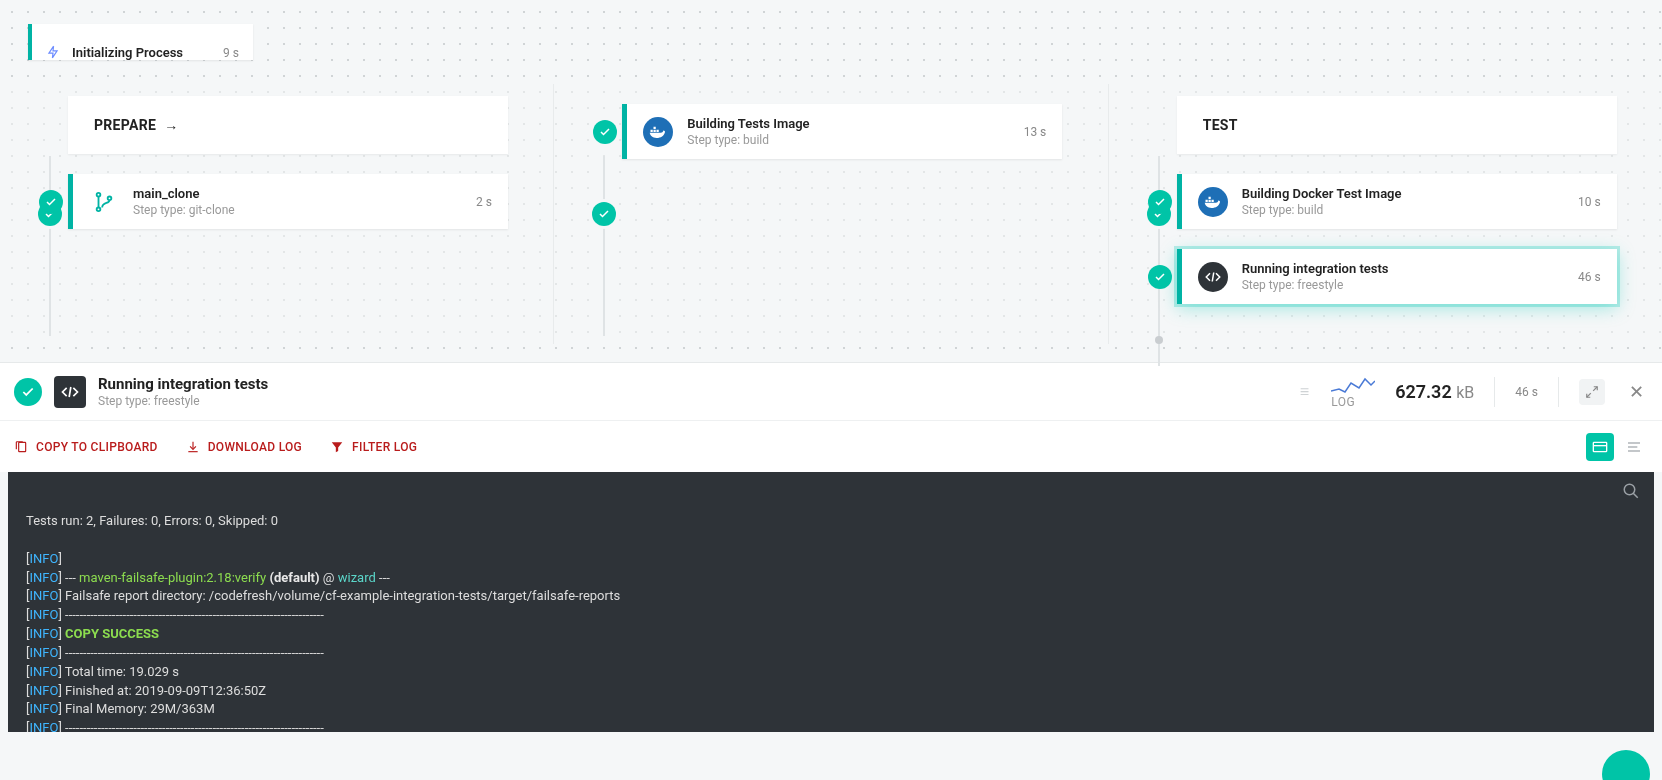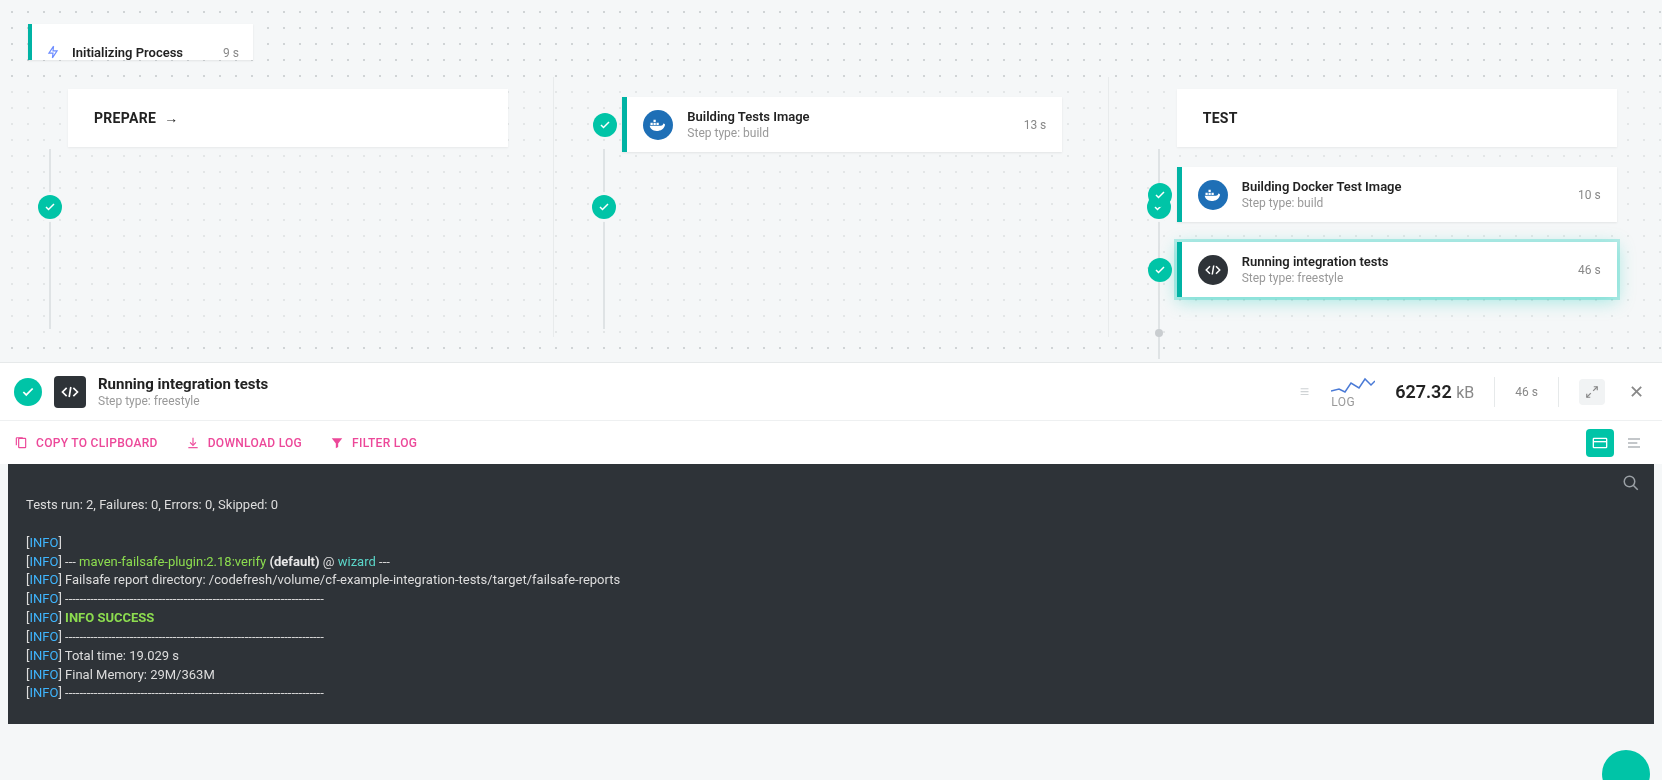--- a/index.html
+++ b/index.html
@@ -3,21 +3,21 @@
 <meta charset="utf-8">
 <style>
 *{box-sizing:border-box;margin:0;padding:0;font-family:-apple-system,BlinkMacSystemFont,"Segoe UI",Roboto,sans-serif}
 body{background:#f5f7f8;color:#222;width:1662px;height:780px;overflow:hidden;position:relative}
 .dots-bg{background-image:radial-gradient(circle,#d0d4d6 1px,transparent 1px);background-size:16px 16px;background-position:4px 4px}
 .top-area{height:362px;position:relative}
 .init-card{position:absolute;top:24px;left:28px;width:225px;height:36px;background:#fff;border-left:4px solid #00b3a4;display:flex;align-items:flex-end;padding:0 14px;box-shadow:0 1px 2px rgba(0,0,0,0.08)}
 .init-card .bolt{color:#6c8cff;margin-right:12px}
 .init-card .title{font-size:13px;font-weight:600;flex:1}
 .init-card .time{font-size:12px;color:#888}
-.stages-row{position:absolute;top:77px;left:0;right:0;height:260px;display:flex}
+.stages-row{position:absolute;top:84px;left:0;right:0;height:260px;display:flex}
 .stage-col{flex:1;min-width:0;padding:0 8px;position:relative;border-left:1px solid #e8ebec;background:rgba(245,247,248,0.5)}
 .stage-col:first-child{border-left:none}
 .stage-header{margin:12px 0 0 60px;width:440px;height:58px;background:#fff;display:flex;align-items:center;padding:0 26px;font-size:14px;font-weight:700;letter-spacing:.3px;box-shadow:0 1px 2px rgba(0,0,0,0.06)}
 .stage-header .arrow{margin-left:8px;font-weight:400}
 .step-card{margin:20px 0 0 60px;width:440px;background:#fff;border-left:5px solid #00b3a4;display:flex;align-items:center;padding:12px 16px;box-shadow:0 1px 2px rgba(0,0,0,0.08);position:relative}
 .step-card.active{box-shadow:0 0 0 3px rgba(0,200,180,0.25),0 4px 18px rgba(0,200,180,0.35)}
 .step-card .icon{width:30px;height:30px;margin-right:14px;display:flex;align-items:center;justify-content:center;border-radius:50%}
 .icon-git{color:#00b3a4}
 .icon-docker{background:#1e6fb6;color:#fff}
 .icon-code{background:#2e3338;color:#fff;border-radius:4px}
@@ -38,26 +38,26 @@
 .drag-handle{color:#cfd3d5;letter-spacing:2px;margin:0 20px;cursor:grab}
 .log-metrics{display:flex;align-items:center;gap:20px}
 .spark{width:44px;height:20px}
 .logsize{font-size:18px;font-weight:600}
 .logsize .unit{font-size:16px;font-weight:400;color:#888}
 .loglabel{font-size:12px;color:#999;letter-spacing:.5px}
 .vdiv{width:1px;height:30px;background:#e6e9ea}
 .dur{font-size:12px;color:#888}
 .expand-btn{width:26px;height:26px;border-radius:4px;background:#f1f3f4;display:flex;align-items:center;justify-content:center;color:#888;cursor:pointer}
 .close-btn{color:#888;font-size:18px;cursor:pointer;padding:4px}
-.log-toolbar{height:44px;background:#fff;border-top:1px solid #eef0f1;display:flex;align-items:center;padding:0 14px;gap:28px;font-size:12px;color:#ec4899;letter-spacing:.3px}
+.log-toolbar{height:52px;background:#fff;border-top:1px solid #eef0f1;display:flex;align-items:center;padding:0 14px;gap:28px;font-size:12px;color:#b91c1c;letter-spacing:.3px}
 .tool-btn{display:flex;align-items:center;gap:8px;cursor:pointer;text-transform:uppercase;font-weight:500}
 .view-toggles{margin-left:auto;display:flex;gap:6px}
 .vt{width:28px;height:28px;border-radius:4px;display:flex;align-items:center;justify-content:center;cursor:pointer;color:#a6abb0}
 .vt.active{background:#00c4a7;color:#fff}
-.console{position:relative;margin:0 8px 8px 8px;background:#2e3338;color:#ddd;font-family:Consolas,Menlo,monospace;font-size:13px;line-height:1.45;padding:32px 18px;height:260px;overflow:hidden}
+.console{position:relative;margin:0 8px 8px 8px;background:#2e3338;color:#ddd;font-family:Consolas,Menlo,monospace;font-size:13px;line-height:1.45;padding:40px 18px;height:260px;overflow:hidden}
 .console .search{position:absolute;top:10px;right:14px;color:#9aa0a5;cursor:pointer}
 .lvl-info{color:#3fb6ff}
 .c-green{color:#8cdc4f}
 .c-bold{color:#e8e8e8;font-weight:700}
 .c-cyan{color:#5bd6c9}
 .c-bgreen{color:#8cdc4f;font-weight:700}
 .fab{position:absolute;right:12px;bottom:-18px;width:48px;height:48px;border-radius:50%;background:#00c4a7}
 svg{display:block}
 </style>
 </head>
@@ -81,20 +81,41 @@
       <div class="vline"></div>
       <div class="stage-check">
         <svg width="12" height="12" viewBox="0 0 24 24" fill="none" stroke="#fff" stroke-width="3">
             <polyline points="20 6 9 17 4 12"></polyline>
           </svg>
       </div>
       <div class="stage-header">
         <span>PREPARE</span>
         <span class="arrow">→</span>
       </div>
+      <div class="step-card">
+        <div class="check-badge">
+          <svg width="12" height="12" viewBox="0 0 24 24" fill="none" stroke="#fff" stroke-width="3">
+              <polyline points="20 6 9 17 4 12"></polyline>
+            </svg>
+        </div>
+        <div class="icon icon-git">
+          <svg width="22" height="22" viewBox="0 0 24 24" fill="none" stroke="currentColor" stroke-width="2">
+              <circle cx="6" cy="4" r="2"></circle>
+              <circle cx="6" cy="20" r="2"></circle>
+              <circle cx="18" cy="8" r="2"></circle>
+              <path d="M6 6v12"></path>
+              <path d="M18 10c0 4-8 2-8 8"></path>
+            </svg>
+        </div>
+        <div class="step-info">
+          <div class="step-title">main_clone</div>
+          <div class="step-sub">Step type: git-clone</div>
+        </div>
+        <div class="step-time">2 s</div>
+      </div>
     </div>
 
     <div class="stage-col">
       <div class="vline"></div>
       <div class="stage-check">
         <svg width="12" height="12" viewBox="0 0 24 24" fill="none" stroke="#fff" stroke-width="3">
             <polyline points="20 6 9 17 4 12"></polyline>
           </svg>
       </div>
       <div class="step-card">
@@ -264,20 +285,21 @@
         <circle cx="10" cy="10" r="7"></circle>
         <line x1="21" y1="21" x2="15" y2="15"></line>
       </svg>
   </div>
   <div>Tests run: 2, Failures: 0, Errors: 0, Skipped: 0</div>
   <div>&nbsp;</div>
   <div>[<span class="lvl-info">INFO</span>]</div>
   <div>[<span class="lvl-info">INFO</span>] <span>---</span> <span class="c-green">maven-failsafe-plugin:2.18:verify</span> <span class="c-bold">(default)</span> <span>@</span> <span class="c-cyan">wizard</span> <span>---</span></div>
   <div>[<span class="lvl-info">INFO</span>] <span>Failsafe report directory: /codefresh/volume/cf-example-integration-tests/target/failsafe-reports</span></div>
   <div>[<span class="lvl-info">INFO</span>] <span>------------------------------------------------------------------------</span></div>
-  <div>[<span class="lvl-info">INFO</span>] <span class="c-bgreen">INFO SUCCESS</span></div>
+  <div>[<span class="lvl-info">INFO</span>] <span class="c-bgreen">COPY SUCCESS</span></div>
   <div>[<span class="lvl-info">INFO</span>] <span>------------------------------------------------------------------------</span></div>
   <div>[<span class="lvl-info">INFO</span>] <span>Total time: 19.029 s</span></div>
+  <div>[<span class="lvl-info">INFO</span>] <span>Finished at: 2019-09-09T12:36:50Z</span></div>
   <div>[<span class="lvl-info">INFO</span>] <span>Final Memory: 29M/363M</span></div>
   <div>[<span class="lvl-info">INFO</span>] <span>------------------------------------------------------------------------</span></div>
 </div>
 
 <div class="fab"></div>
 
 </body></html>

